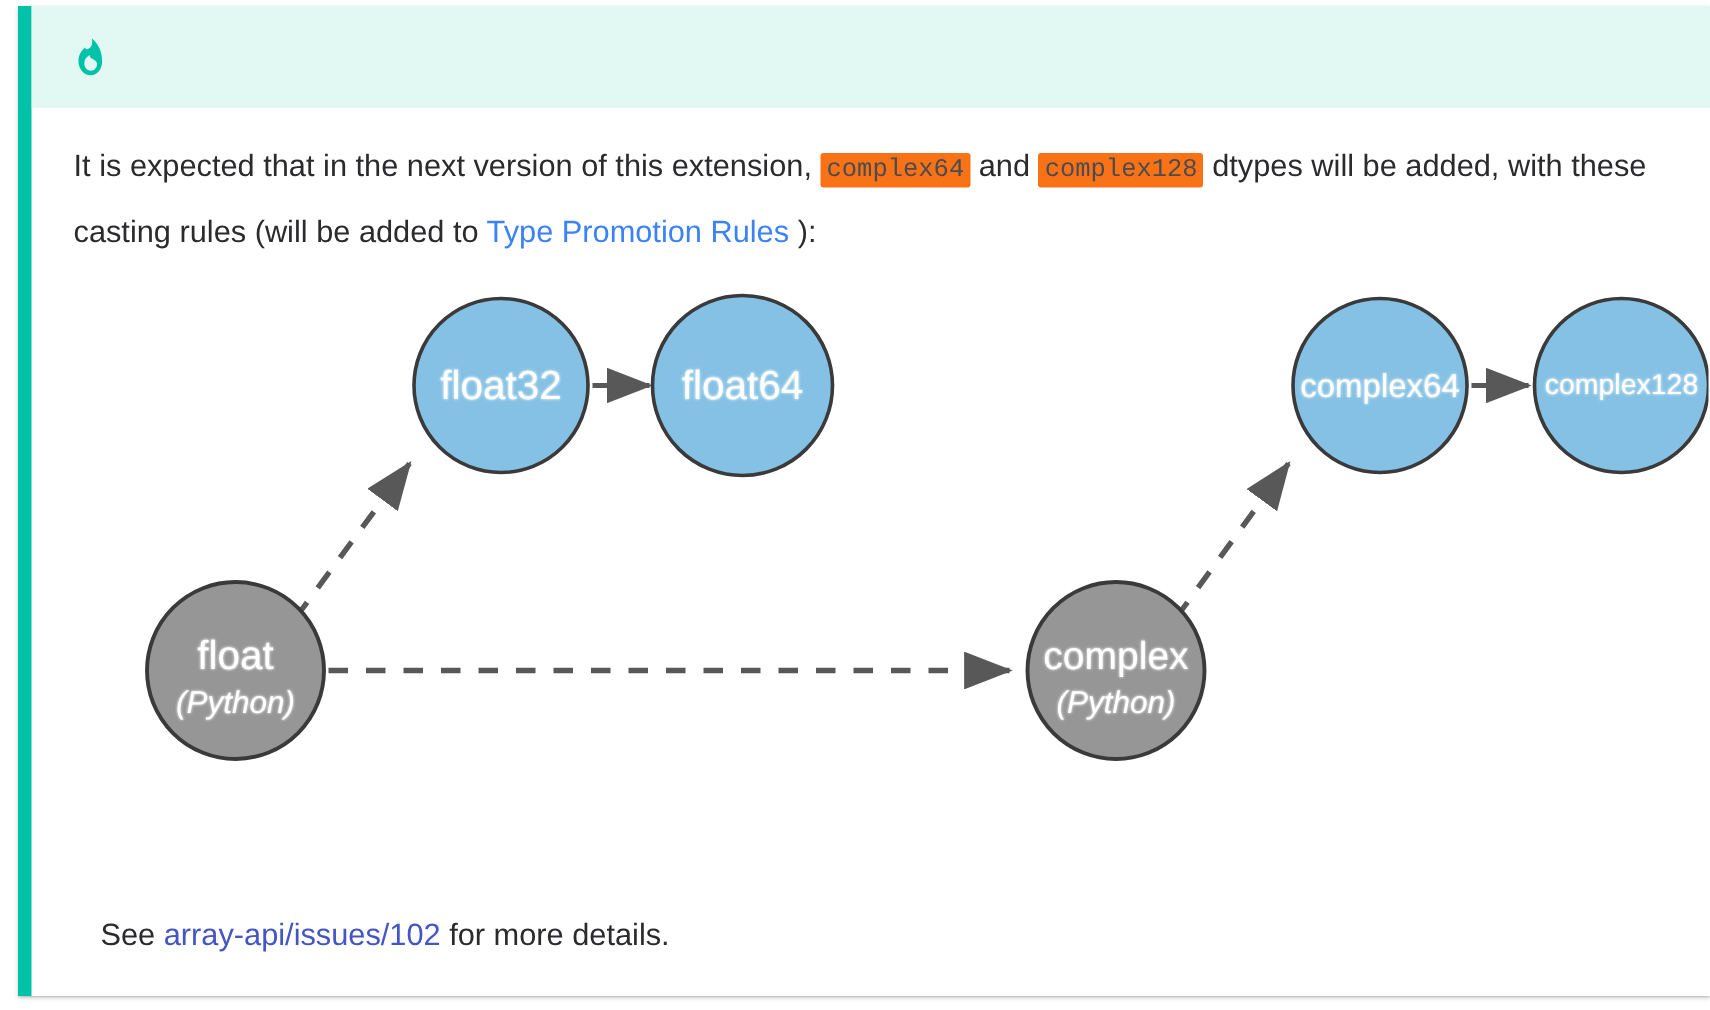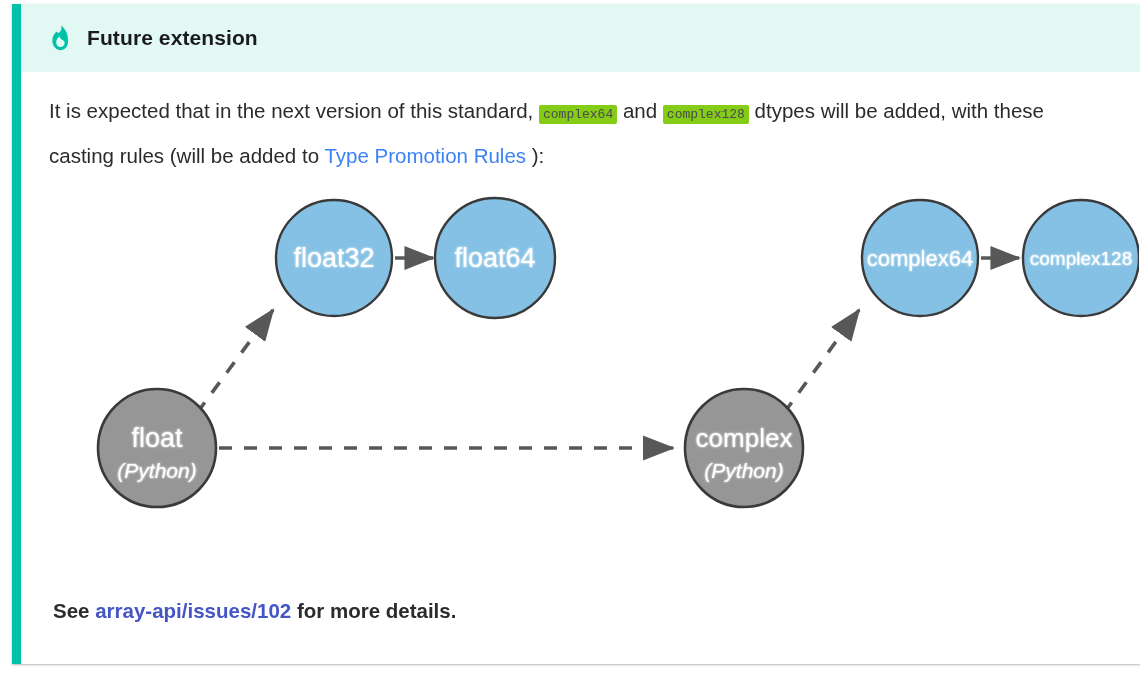--- a/index.html
+++ b/index.html
@@ -56,30 +56,29 @@
     box-sizing: border-box;
   }
 
   p.para {
     margin: 0;
     font-size: 20.5px;
     line-height: 41px;
     color: #2b2b2e;
   }
   p.para-see {
-    margin: 4px;
+    margin: 18px;
     font-size: 20.5px;
     line-height: 34px;
     color: #2b2b2e;
-    font-weight: bold;
   }
   code.code-span {
     font-family: "Liberation Mono", monospace;
-    font-size: 13px;
-    background: #84cc16;
+    font-size: 17px;
+    background: #f97316;
     color: #4b4b51;
     padding: 2px 4px;
     border-radius: 2px;
   }
   a.link {
     color: #3b82f6;
     text-decoration: none;
   }
   a.link-ul {
     color: #4455c4;
@@ -100,26 +99,25 @@
 <body>
 
 <div class="admonition">
 
   <div class="admonition-title">
     <span class="flame-icon">
       <svg viewBox="0 0 22 26" width="22" height="26" aria-hidden="true">
         <path d="M12.3 0.6 C12.9 4.2 12.1 6.1 10.2 7.4 C9.0 8.2 8.3 7.9 7.6 6.6 C5.0 9.0 3.3 12.0 3.3 15.6 C3.3 21.0 7.1 25.2 11.4 25.2 C15.7 25.2 19.1 21.2 19.1 15.9 C19.1 9.6 16.6 4.0 12.3 0.6 Z M11.5 22.1 C9.1 22.1 7.2 20.0 7.2 17.2 C7.2 14.8 8.5 12.9 10.7 11.6 C10.9 13.0 11.6 13.8 12.8 14.4 C14.7 15.4 15.7 16.5 15.7 17.6 C15.7 20.2 13.9 22.1 11.5 22.1 Z" fill="#00c2a8"></path>
       </svg>
     </span>
-    <span class="admonition-title-text">Future extension</span>
   </div>
 
   <div class="admonition-body">
 
-    <p class="para"><span>It is expected that in the next version of this standard, </span><code class="code-span">complex64</code><span> and </span><code class="code-span">complex128</code><span> dtypes will be added, with these casting rules (will be added to </span><a class="link" href="#">Type Promotion Rules</a><span> ):</span></p>
+    <p class="para"><span>It is expected that in the next version of this extension, </span><code class="code-span">complex64</code><span> and </span><code class="code-span">complex128</code><span> dtypes will be added, with these casting rules (will be added to </span><a class="link" href="#">Type Promotion Rules</a><span> ):</span></p>
 
     <div class="diagram-wrap">
       <svg width="1090" height="400" viewBox="0 0 1090 400">
         <defs>
           <marker id="arrowhead" markerWidth="9" markerHeight="7" refX="8.4" refY="3.5" orient="auto" markerUnits="strokeWidth">
             <path d="M0,0 L9,3.5 L0,7 z" fill="#585858"></path>
           </marker>
           <filter id="textglow" x="-25%" y="-40%" width="150%" height="180%">
             <feGaussianBlur stdDeviation="1.1" result="b"></feGaussianBlur>
             <feMerge>

